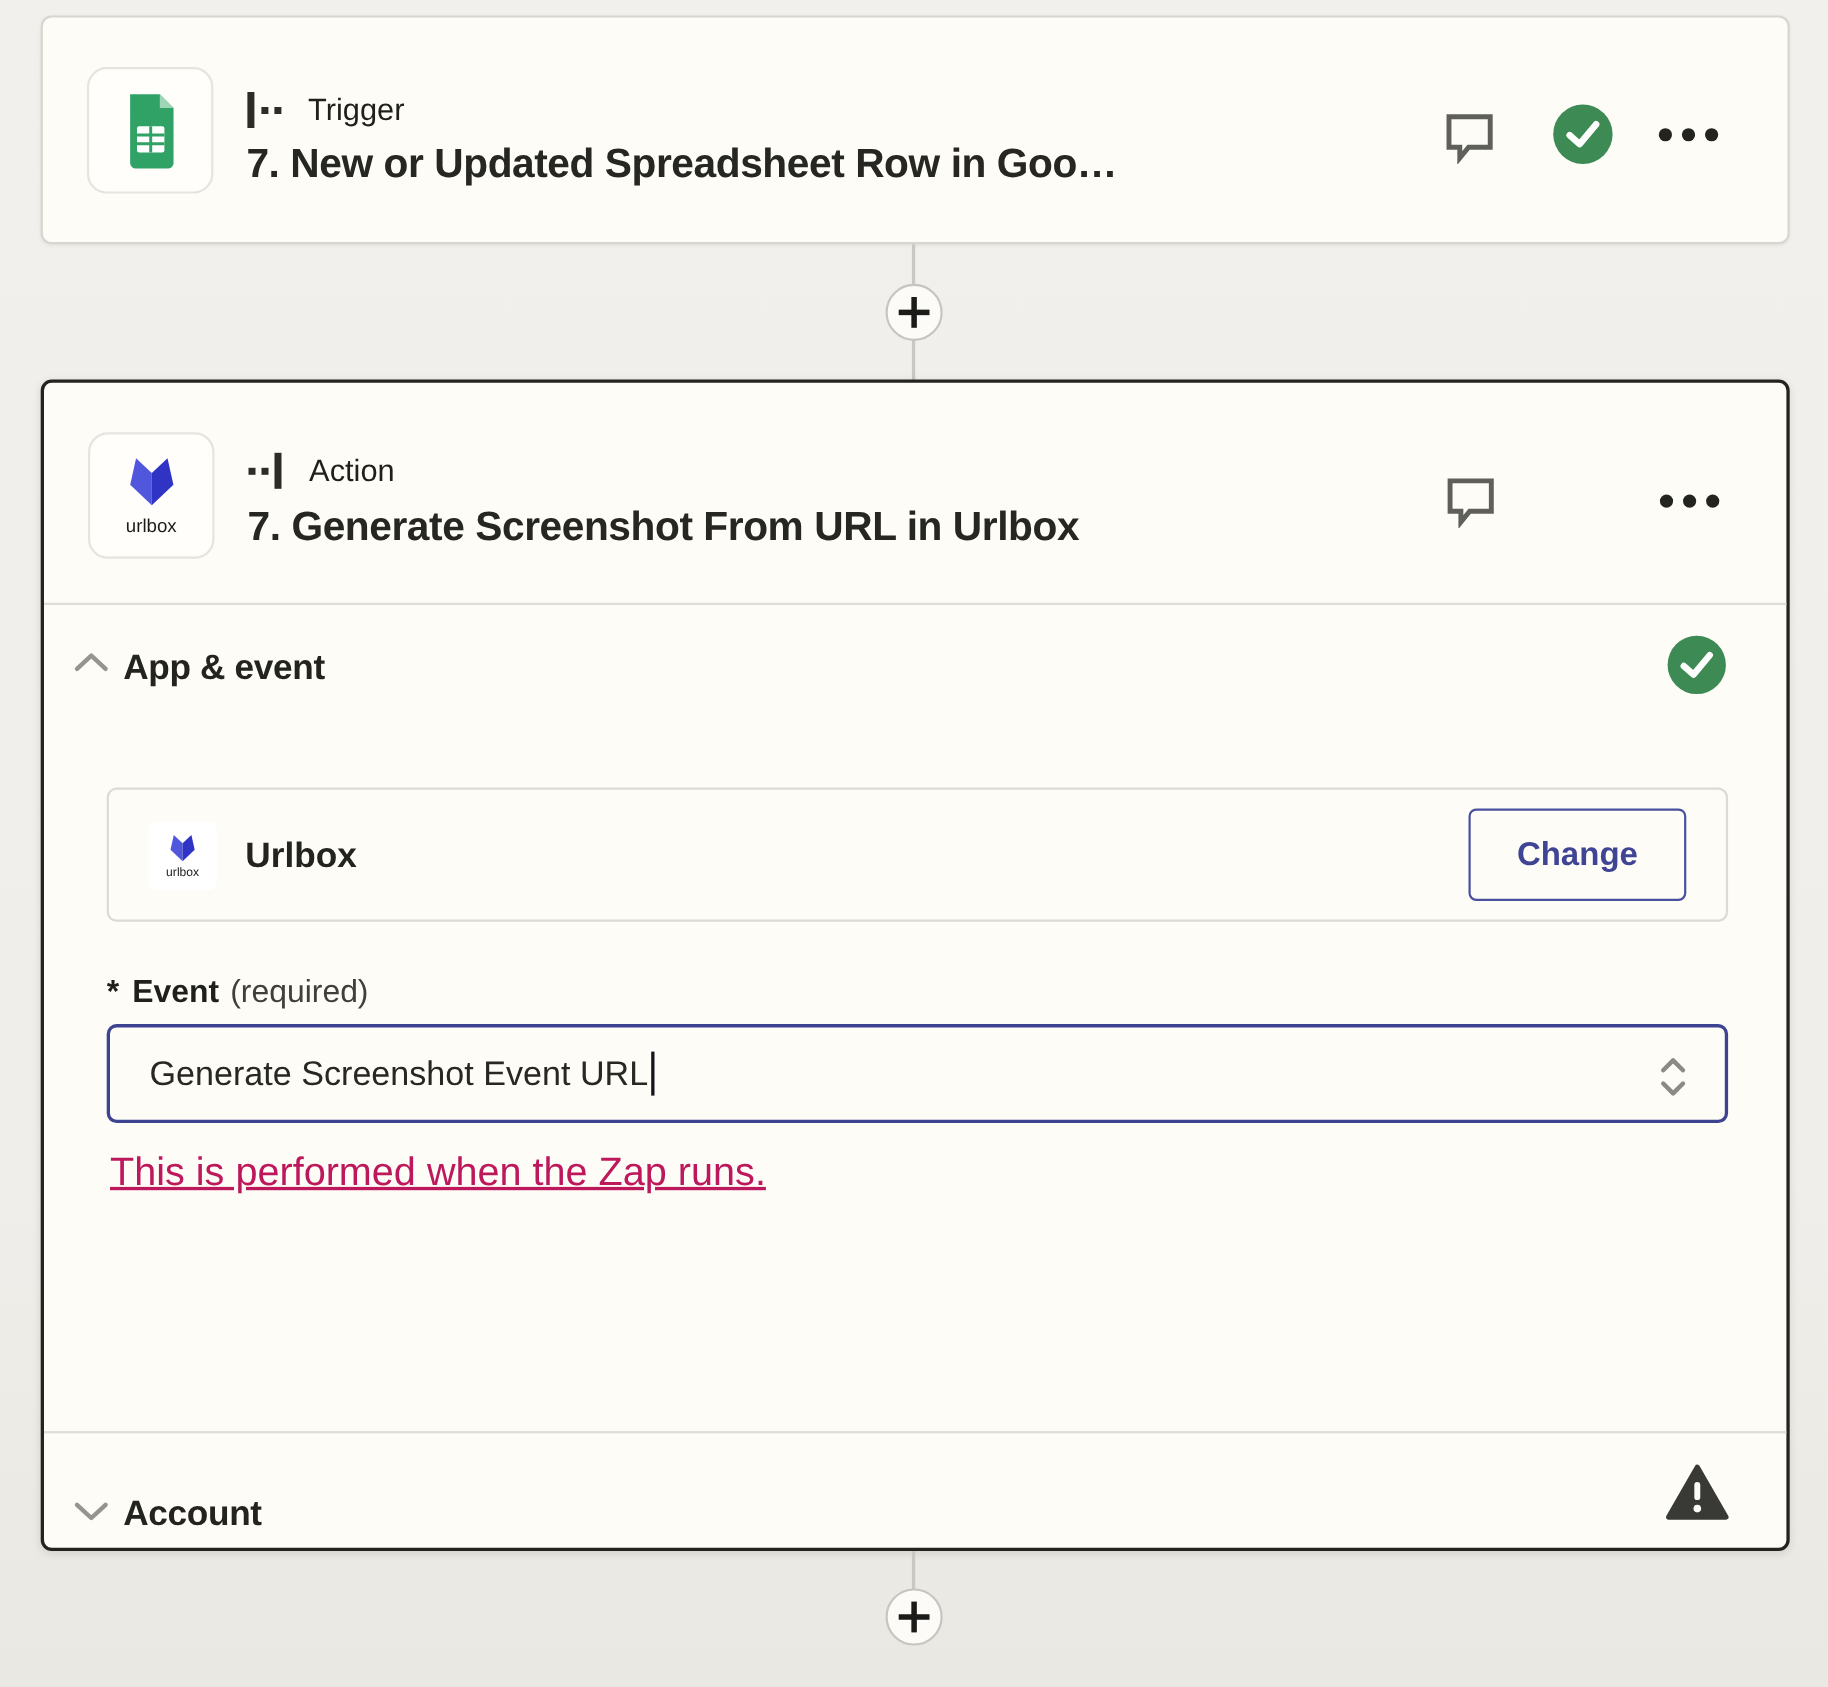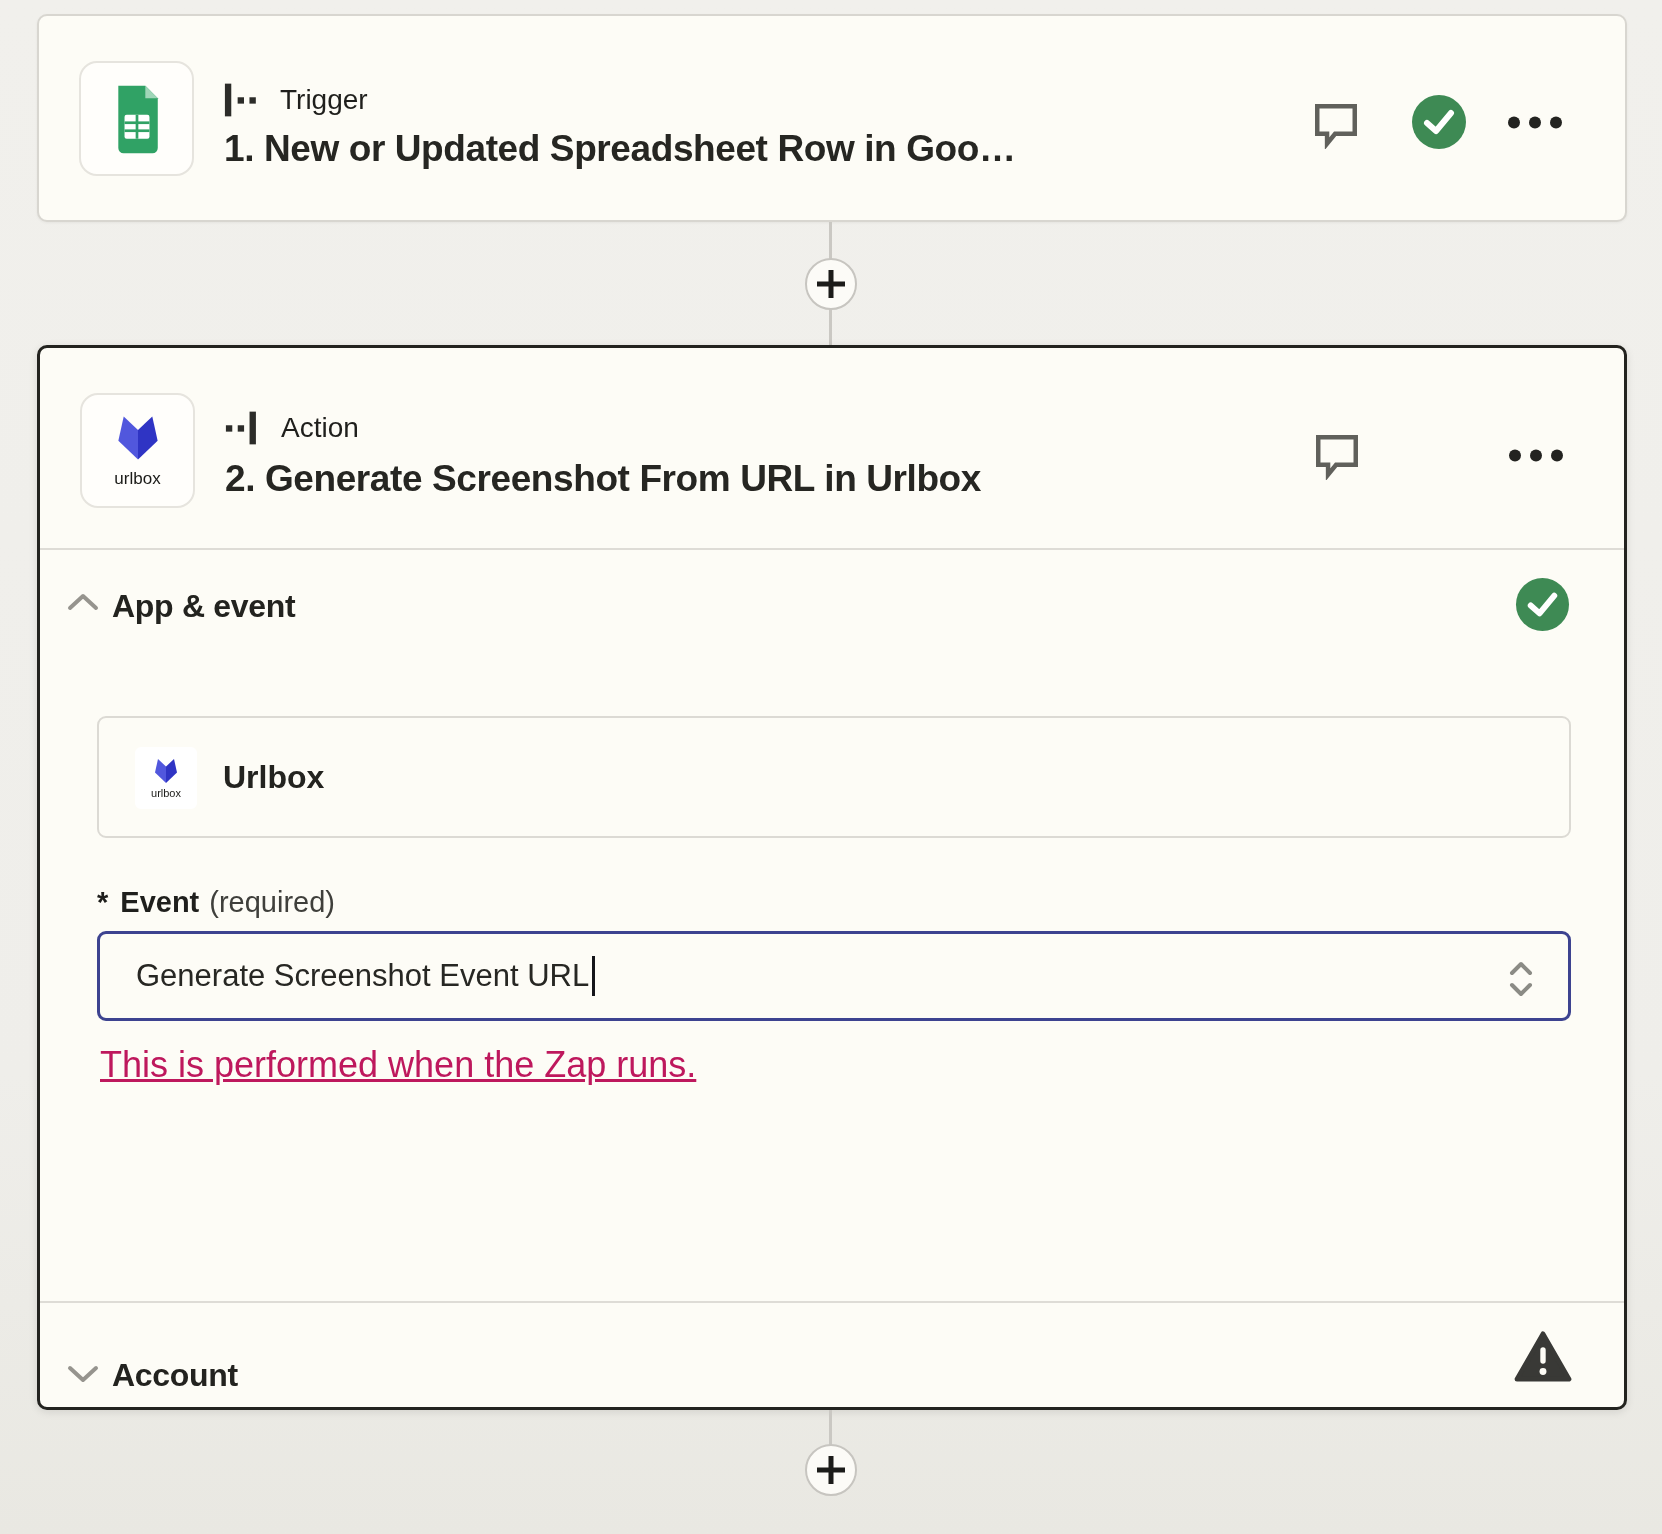--- a/index.html
+++ b/index.html
@@ -139,21 +139,21 @@
 
     <div class="step-head">
       <div class="step-type">
         <svg width="40" height="36" viewBox="0 0 44 36">
           <rect x="1" y="0" width="7" height="36" fill="#2c2c29"></rect>
           <rect x="15" y="15" width="7" height="7" fill="#2c2c29"></rect>
           <rect x="28" y="15" width="7" height="7" fill="#2c2c29"></rect>
         </svg>
         <span>Trigger</span>
       </div>
-      <div class="step-title">1. New or Updated Spreadsheet Row in Goo…</div>
+      <div class="step-title">7. New or Updated Spreadsheet Row in Goo…</div>
     </div>
 
     <button class="head-icon comment-btn">
       <svg width="50" height="50" viewBox="0 0 56 52">
         <path d="M7 6 H49 V37 H27 L18 48 V37 H7 Z" fill="none" stroke="#60605b" stroke-width="5" stroke-linejoin="miter"></path>
       </svg>
     </button>
     <span class="head-icon status-check">
       <svg width="56" height="56" viewBox="0 0 56 56">
         <circle cx="28" cy="28" r="27" fill="#3e8a54"></circle>
@@ -189,21 +189,21 @@
 
     <div class="step-head">
       <div class="step-type">
         <svg width="40" height="36" viewBox="0 0 44 36">
           <rect x="1" y="15" width="7" height="7" fill="#2c2c29"></rect>
           <rect x="14" y="15" width="7" height="7" fill="#2c2c29"></rect>
           <rect x="27" y="0" width="7" height="36" fill="#2c2c29"></rect>
         </svg>
         <span>Action</span>
       </div>
-      <div class="step-title">2. Generate Screenshot From URL in Urlbox</div>
+      <div class="step-title">7. Generate Screenshot From URL in Urlbox</div>
     </div>
 
     <button class="head-icon comment-btn">
       <svg width="50" height="50" viewBox="0 0 56 52">
         <path d="M7 6 H49 V37 H27 L18 48 V37 H7 Z" fill="none" stroke="#60605b" stroke-width="5" stroke-linejoin="miter"></path>
       </svg>
     </button>
     <button class="head-icon menu-btn">
       <svg width="56" height="13" viewBox="0 0 56 13">
         <circle cx="7" cy="6.5" r="6" fill="#232320"></circle>
@@ -231,20 +231,21 @@
 
     <div class="app-box">
       <span class="mini-logo">
         <svg width="32" height="28" viewBox="0 0 64 56">
           <polygon points="16,4 32,19 32,52 10,31" fill="#5157dd"></polygon>
           <polygon points="48,4 32,19 32,52 54,31" fill="#2f34c4"></polygon>
         </svg>
         <span class="logo-label">urlbox</span>
       </span>
       <span class="app-name">Urlbox</span>
+      <button class="change-btn">Change</button>
     </div>
 
     <div class="field-label">
       <span class="star">*</span><span class="lbl">Event</span><span class="req">(required)</span>
     </div>
 
     <div class="event-select">
       <span class="value">Generate Screenshot Event URL</span>
         <span class="caret-bar"></span>
       <span class="select-spinner">

